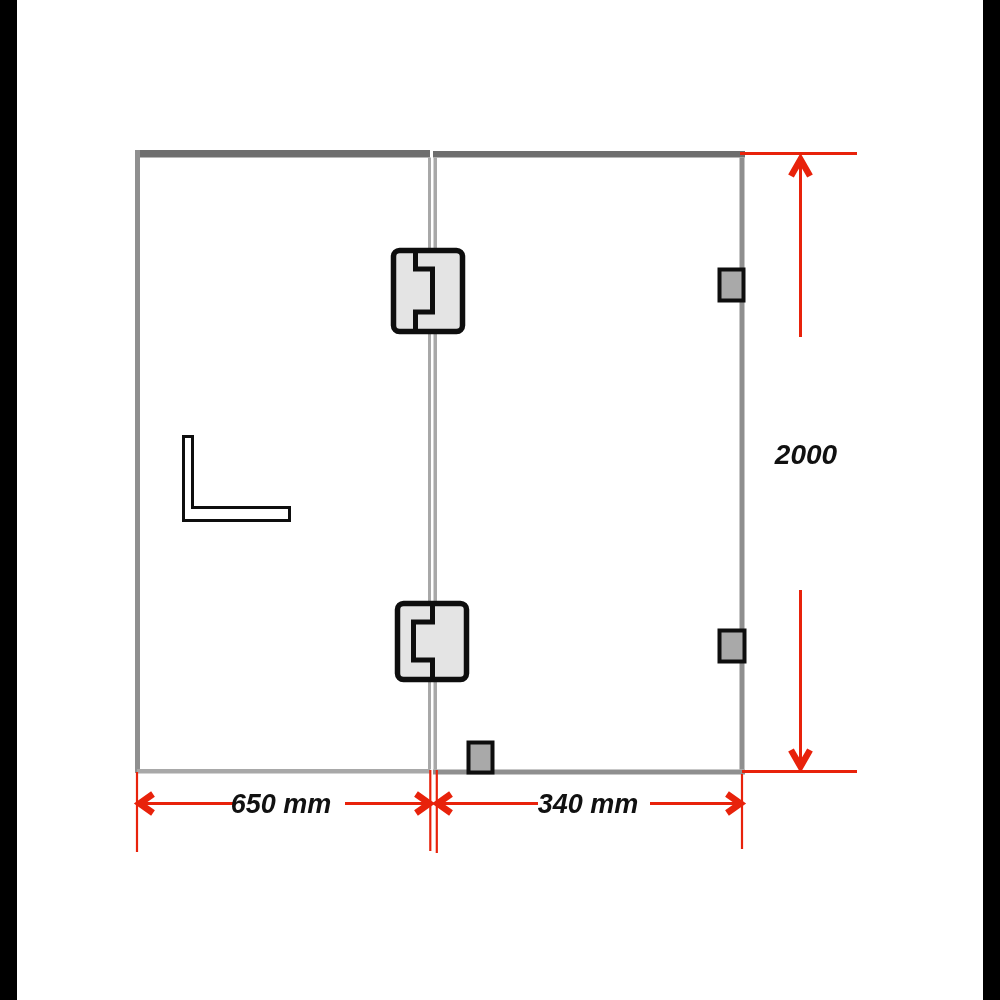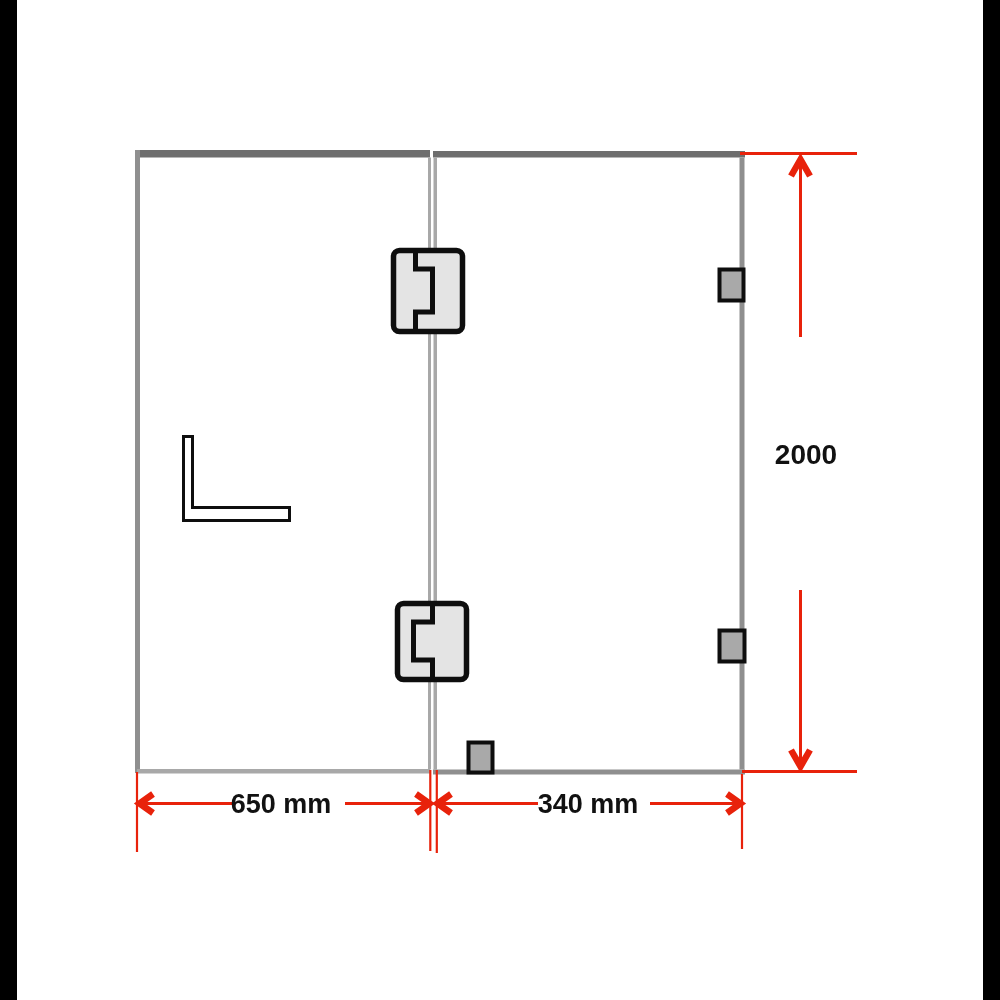--- a/index.html
+++ b/index.html
@@ -2,20 +2,21 @@
 <html style="--background: #ffffff; --letterbox: #000000; --dimension-red: #e8220b; --frame-dark: #6e6e6e; --frame-mid: #8f8f8f; --frame-light: #a8a8a8; --hardware-ink: #0e0e0e; --hinge-fill: #e4e4e4; --clip-fill: #a9a9a9; --label-ink: #111111;"><head>
 <meta charset="utf-8">
 <style>
   html,body{margin:0;padding:0;background:#fff;}
   #stage{
     position:relative;
     width:1000px;height:1000px;
     background:var(--background,#fff);
     overflow:hidden;
     font-family:"Liberation Sans",sans-serif;
+    font-style:italic;
   }
   svg{position:absolute;left:0;top:0;}
   .letterbox{fill:var(--letterbox,#000);}
   .frame-dark{fill:var(--frame-dark,#6e6e6e);}
   .frame-mid{fill:var(--frame-mid,#8f8f8f);}
   .frame-light{fill:var(--frame-light,#a8a8a8);}
   .hinge-body{fill:var(--hinge-fill,#e4e4e4);stroke:var(--hardware-ink,#0e0e0e);stroke-width:5.5;}
   .hinge-knuckle{fill:none;stroke:var(--hardware-ink,#0e0e0e);stroke-width:5;stroke-linejoin:miter;}
   .clip{fill:var(--clip-fill,#a9a9a9);stroke:var(--hardware-ink,#0e0e0e);stroke-width:4;}
   .bracket{fill:#ffffff;stroke:var(--hardware-ink,#0e0e0e);stroke-width:3;stroke-linejoin:miter;}

